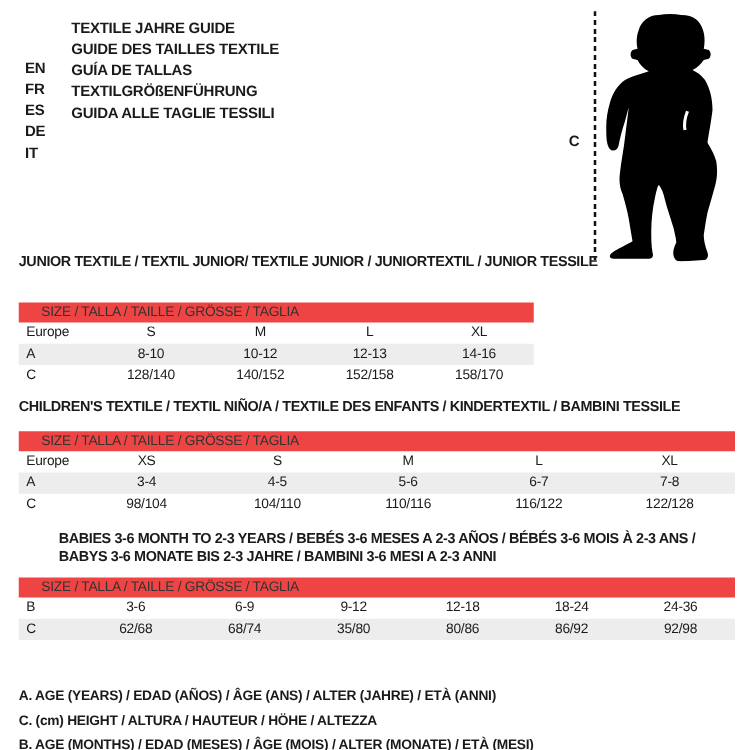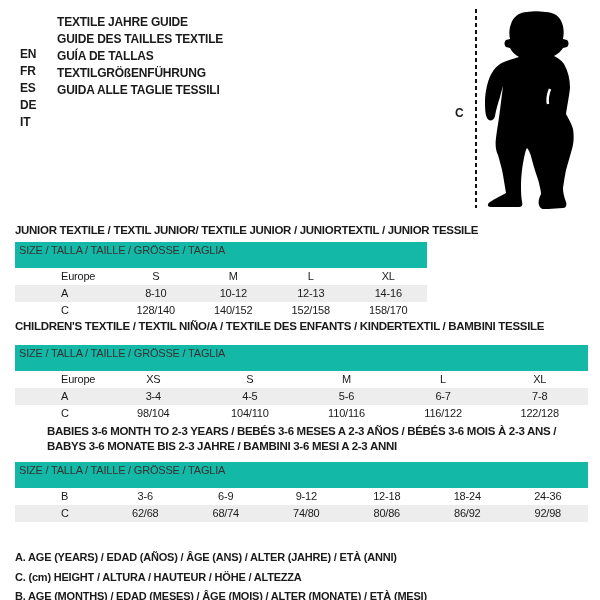--- a/index.html
+++ b/index.html
@@ -17,25 +17,25 @@
   .dash-line { position:absolute; left:475px; top:9px; width:2px; height:199px;
                background:repeating-linear-gradient(to bottom, #111 0 4px, transparent 4px 7px); }
   .fig-label { position:absolute; left:455px; top:106px; font-weight:bold; font-size:12px; }
   .silhouette { position:absolute; left:481px; top:9px; }
   
   .sec-title { position:absolute; left:15px; white-space:nowrap;
                font-weight:bold; font-size:11.5px; letter-spacing:-0.3px; }
   .sec-title .line { display:block; height:15px; line-height:15px; }
   
   .tbl { position:absolute; left:15px; font-size:11px; letter-spacing:-0.2px; }
-  .thead { height:26px; line-height:16px; background:#14b8a6; color:#333;
-           padding-left:4px; letter-spacing:-0.2px; }
+  .thead { height:16px; line-height:16px; background:#ef4444; color:#333;
+           padding-left:18px; letter-spacing:-0.2px; }
   .trow { display:flex; height:17px; line-height:17px; }
   .trow.alt { background:#ededed; }
-  .tlabel { padding-left:6px; text-align:left;margin-left:40px; }
+  .tlabel { padding-left:6px; text-align:left; }
   .t1 .tlabel { width:62px; }
   .t2 .tlabel, .t3 .tlabel { width:50px; }
   .tcell { flex:1 1 0; text-align:center; }
   
   .footnotes { position:absolute; left:15px; top:548px; font-weight:bold;
                font-size:11px; letter-spacing:-0.2px; }
   .footnote { height:19.5px; line-height:19.5px; white-space:nowrap; }
 </style>
 </head>
 <body>
@@ -107,21 +107,21 @@
       C89,70 87,62 83,55
       C80,51 77,49 73,47
       C77,45 80,42 82,39
       L86,38 C88,36 88,33 86,31 L82,30
       C83,25 83,19 81,14
       C79,8 74,3 64,3
       C58,2 52,2 46,3 Z"></path>
     <path d="M69,80 C67,85 66,90 67,95" stroke="#fff" stroke-width="2.5" fill="none"></path>
   </svg>
 
-  <div class="sec-title" style="top:224px;">JUNIOR TEXTILE / TEXTIL JUNIOR/ TEXTILE JUNIOR / JUNIORTEXTIL / JUNIOR TESSILE</div>
+  <div class="sec-title" style="top:204px;">JUNIOR TEXTILE / TEXTIL JUNIOR/ TEXTILE JUNIOR / JUNIORTEXTIL / JUNIOR TESSILE</div>
   <div class="tbl t1" style="top:242px; width:412px;">
     <div class="thead">SIZE / TALLA / TAILLE / GRÖSSE / TAGLIA</div>
     <div class="trow">
       <span class="tlabel">Europe</span>
       <span class="tcell">S</span>
       <span class="tcell">M</span>
       <span class="tcell">L</span>
       <span class="tcell">XL</span>
     </div>
     <div class="trow alt">
@@ -181,21 +181,21 @@
       <span class="tcell">6-9</span>
       <span class="tcell">9-12</span>
       <span class="tcell">12-18</span>
       <span class="tcell">18-24</span>
       <span class="tcell">24-36</span>
     </div>
     <div class="trow alt">
       <span class="tlabel">C</span>
       <span class="tcell">62/68</span>
       <span class="tcell">68/74</span>
-      <span class="tcell">74/80</span>
+      <span class="tcell">35/80</span>
       <span class="tcell">80/86</span>
       <span class="tcell">86/92</span>
       <span class="tcell">92/98</span>
     </div>
   </div>
 
   <div class="footnotes">
     <div class="footnote">A. AGE (YEARS) / EDAD (AÑOS) / ÂGE (ANS) / ALTER (JAHRE) / ETÀ (ANNI)</div>
     <div class="footnote">C. (cm) HEIGHT / ALTURA / HAUTEUR / HÖHE / ALTEZZA</div>
     <div class="footnote">B. AGE (MONTHS) / EDAD (MESES) / ÂGE (MOIS) / ALTER (MONATE) / ETÀ (MESI)</div>

